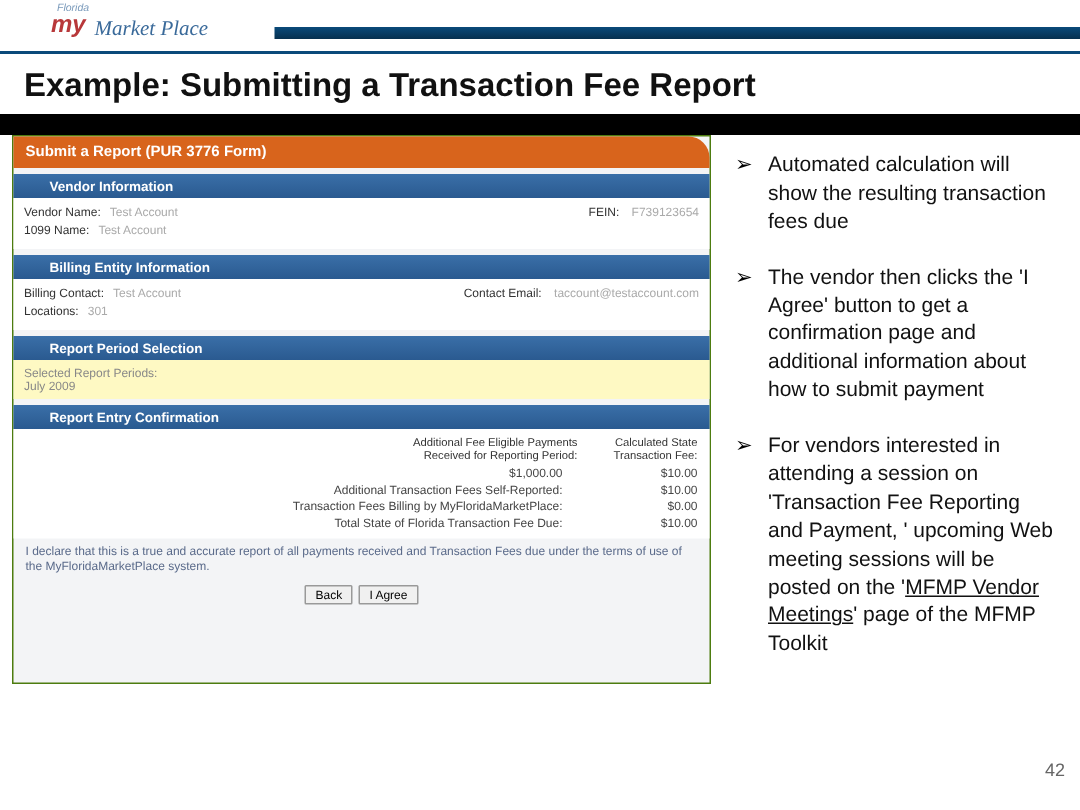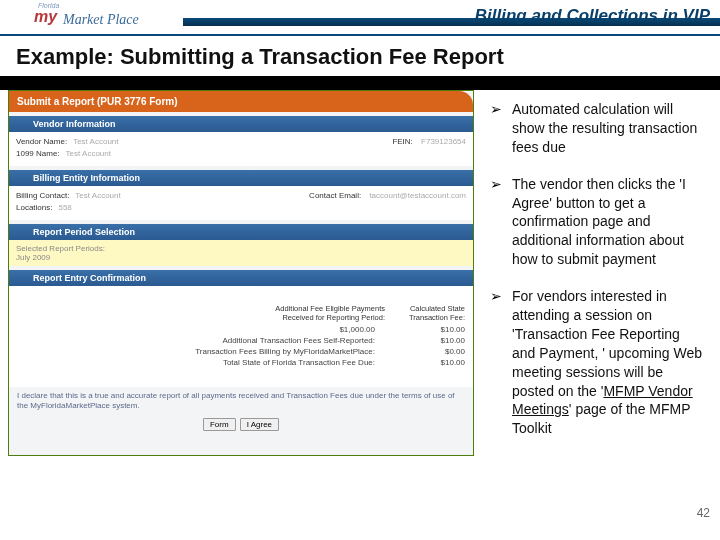--- a/index.html
+++ b/index.html
@@ -15,21 +15,21 @@
   .title-band { height: 14px; background: #000; width: 100%; }
   .content { display: flex; padding: 0; }
   .screenshot { width: 466px; flex-shrink: 0; margin: 0 0 0 8px; border: 1px solid #4d7c0f; font-size: 7.5px; background: #f3f4f6; }
   .form-header { background: #d8641c; color: #fff; font-weight: bold; font-size: 10px; padding: 5px 8px; border-radius: 0 14px 0 0; }
   .section-bar { background: linear-gradient(#3a6fa8,#2a5a90); color: #fff; font-weight: bold; font-size: 9px; padding: 3px 24px; margin-top: 4px; }
   .section-body { background: #fff; padding: 5px 7px; font-size: 8px; color: #555; }
   .section-body .row { display: flex; justify-content: space-between; margin-bottom: 3px; }
   .section-body .row span:first-child { color: #333; }
   .section-body .faded { color: #aaa; margin-left: 6px; }
   .period-body { background: #fef9c3; padding: 4px 7px; font-size: 8px; color: #888; }
-  .conf-body { background: #fff; padding: 18px 8px; }
+  .conf-body { background: #fff; padding: 4px 8px; }
   .conf-row { display: flex; justify-content: flex-end; gap: 30px; font-size: 8px; color: #444; margin-bottom: 2px; }
   .conf-row .label { text-align: right; flex: 1; }
   .conf-row .val { width: 60px; text-align: right; }
   .conf-headers { display: flex; justify-content: flex-end; gap: 10px; font-size: 7.5px; color: #333; margin-bottom: 3px; }
   .conf-headers .h1 { text-align: right; flex: 1; }
   .conf-headers .h2 { width: 70px; text-align: right; }
   .declare { font-size: 8px; color: #5a6a8a; padding: 4px 8px 6px; line-height: 1.3; }
   .form-btns { text-align: center; padding: 0 0 4px; }
   .form-btns button { font-size: 8px; padding: 1px 6px; margin: 0 1px; background: #f0f0f0; border: 1px solid #999; border-radius: 1px; }
   .bullets { flex: 1; padding: 10px 14px 0 16px; font-size: 14px; color: #111; line-height: 1.35; }
@@ -42,21 +42,20 @@
 </head>
 <body>
 
 <div class="header">
   <div class="logo-area">
     <div class="logo-state">Florida</div>
     <div class="logo-my">my</div>
     <div class="logo-mp">Market Place</div>
   </div>
   <div class="logo-rule"></div>
-  <div class="header-title">Billing and Collections in VIP</div>
 </div>
 
 <div class="page-title">Example:  Submitting a Transaction Fee Report</div>
 <div class="title-band"></div>
 
 <div class="content">
   <div class="screenshot">
     <div class="form-header">Submit a Report (PUR 3776 Form)</div>
 
     <div class="section-bar">Vendor Information</div>
@@ -71,21 +70,21 @@
       </div>
     </div>
 
     <div class="section-bar">Billing Entity Information</div>
     <div class="section-body">
       <div class="row">
         <span><span>Billing Contact:</span><span class="faded">Test Account</span></span>
         <span><span>Contact Email:</span> <span class="faded">taccount@testaccount.com</span></span>
       </div>
       <div class="row">
-        <span><span>Locations:</span><span class="faded">558</span></span>
+        <span><span>Locations:</span><span class="faded">301</span></span>
         <span></span>
       </div>
     </div>
 
     <div class="section-bar">Report Period Selection</div>
     <div class="period-body">
       <div>Selected Report Periods:</div>
       <div>July 2009</div>
     </div>
 
@@ -109,21 +108,21 @@
         <div class="label">Transaction Fees Billing by MyFloridaMarketPlace:</div>
         <div class="val">$0.00</div>
       </div>
       <div class="conf-row">
         <div class="label">Total State of Florida Transaction Fee Due:</div>
         <div class="val">$10.00</div>
       </div>
     </div>
     <div class="declare">I declare that this is a true and accurate report of all payments received and Transaction Fees due under the terms of use of the MyFloridaMarketPlace system.</div>
     <div class="form-btns">
-      <button>Form</button>
+      <button>Back</button>
       <button>I Agree</button>
     </div>
   </div>
 
   <div class="bullets">
     <div class="item">
       <div class="arrow">➢</div>
       <div class="txt">Automated calculation will show the resulting transaction fees due</div>
     </div>
     <div class="item">

